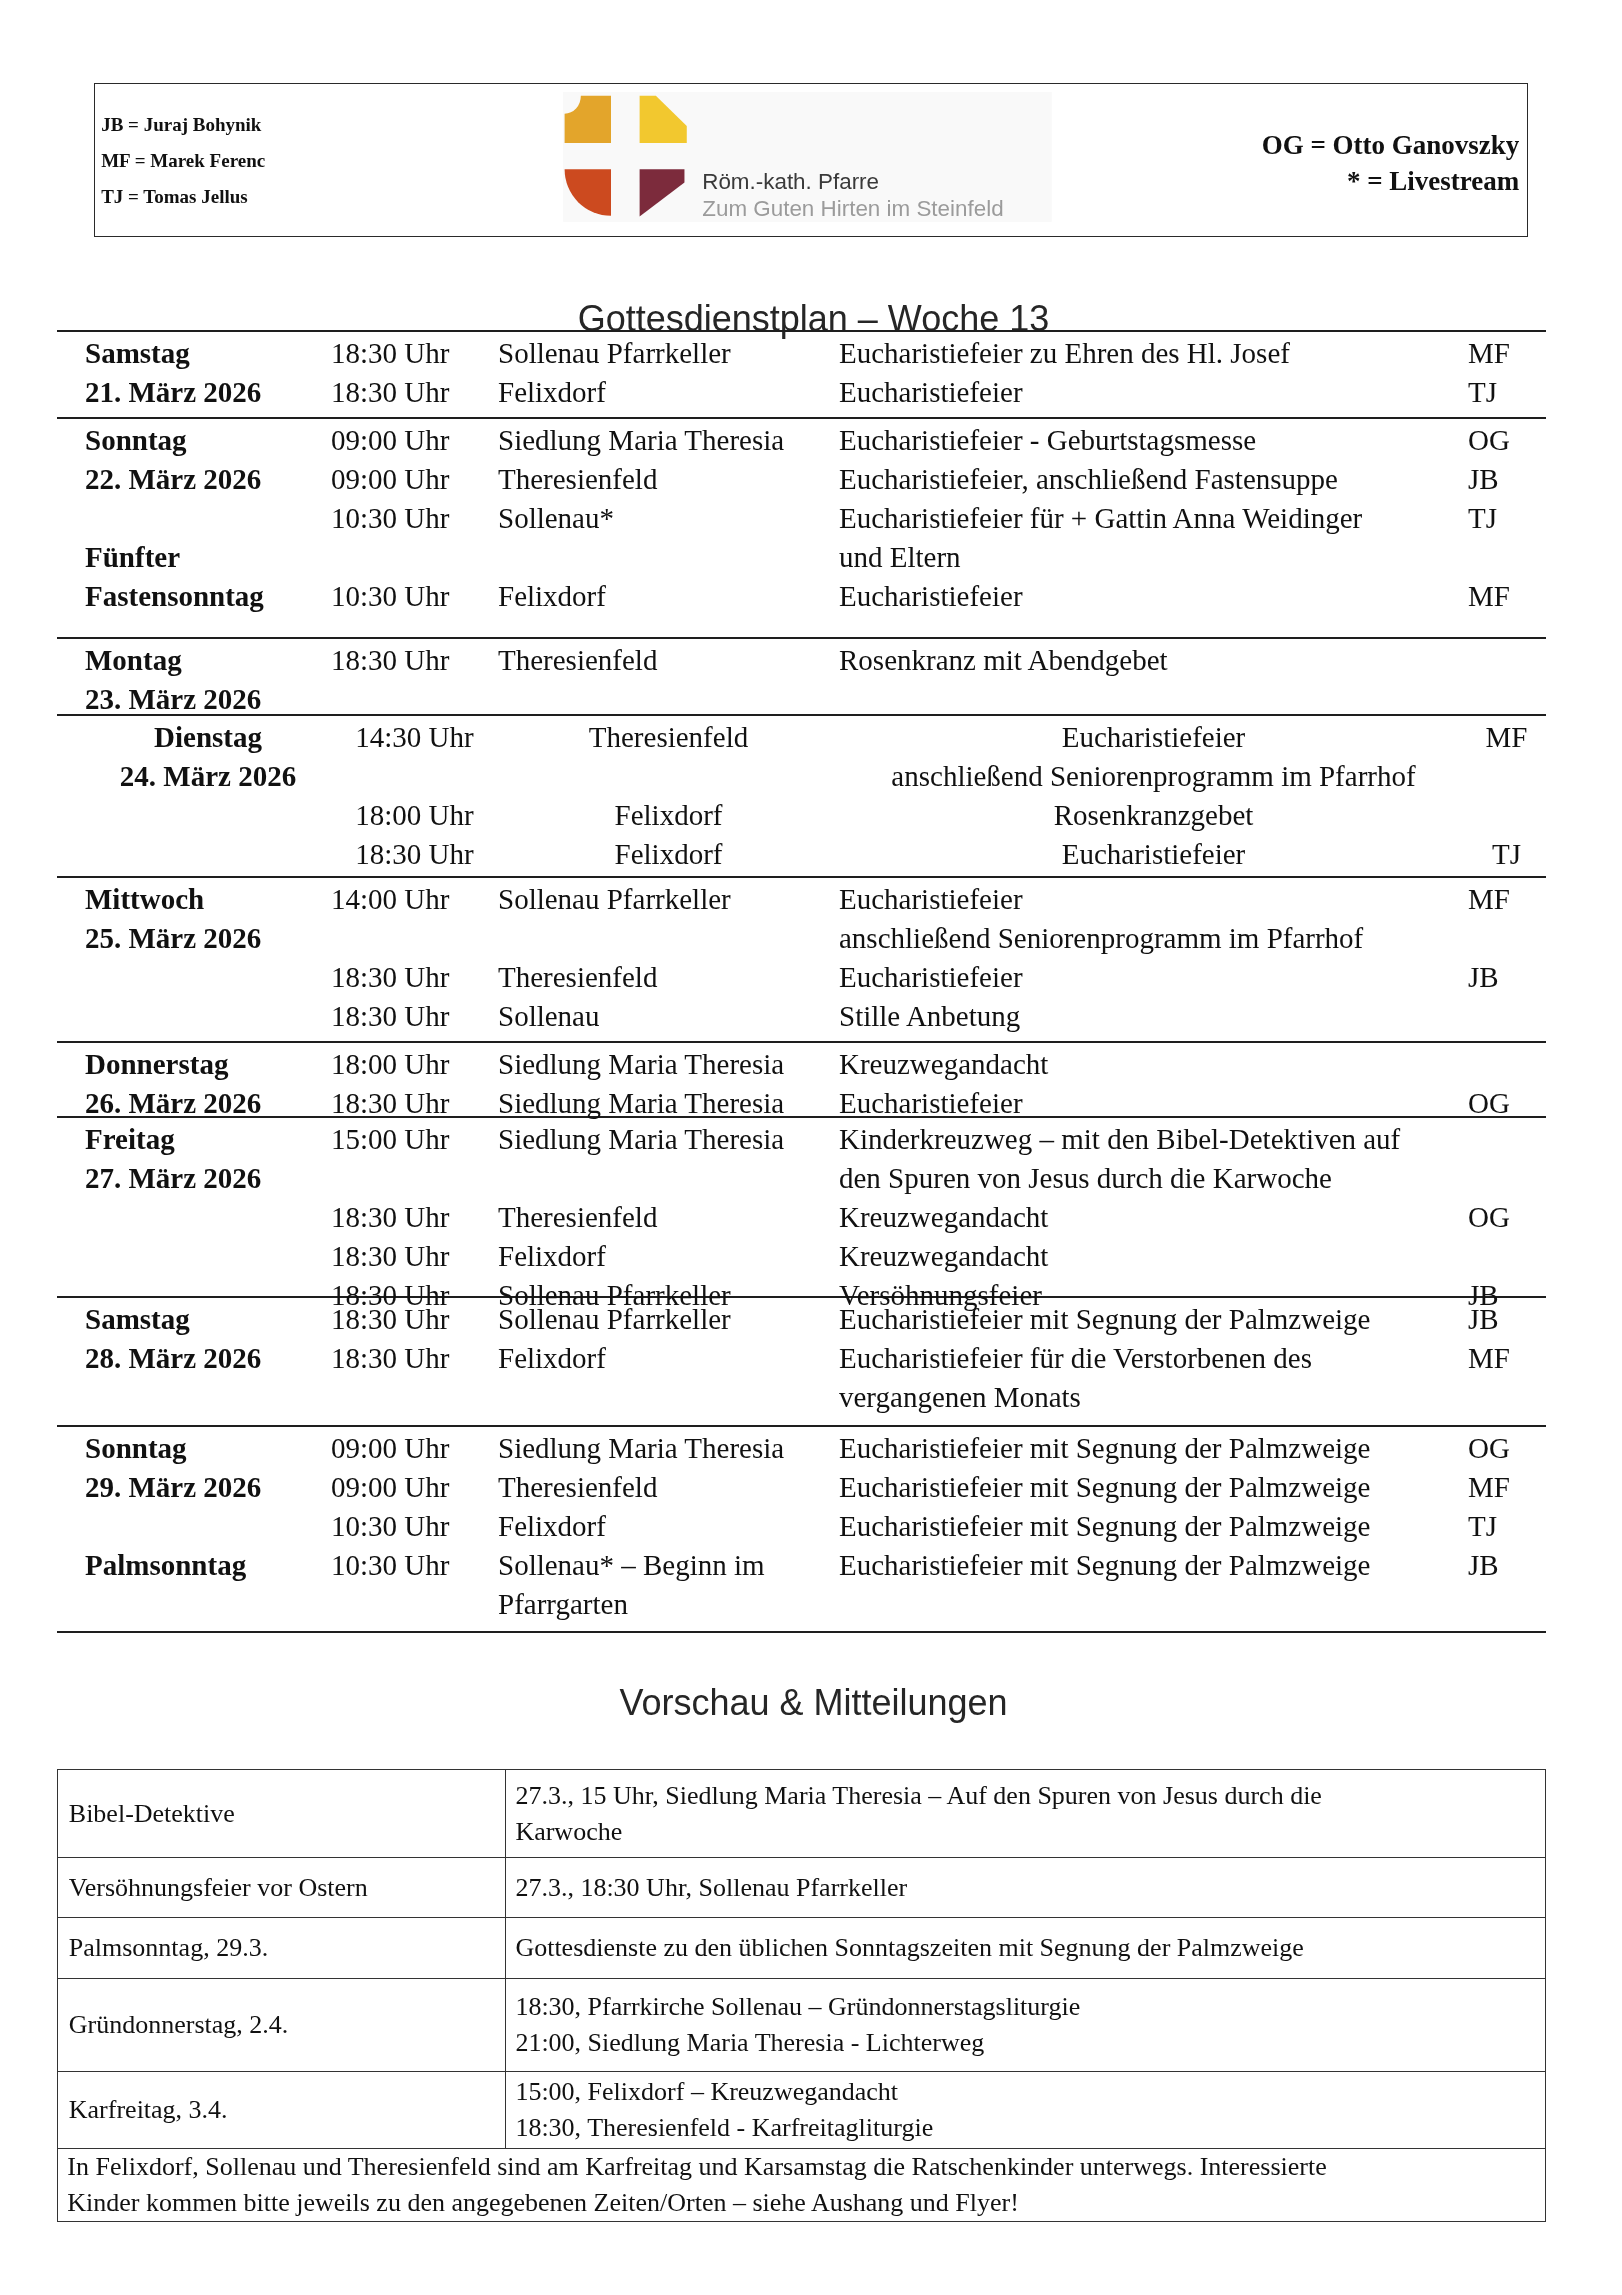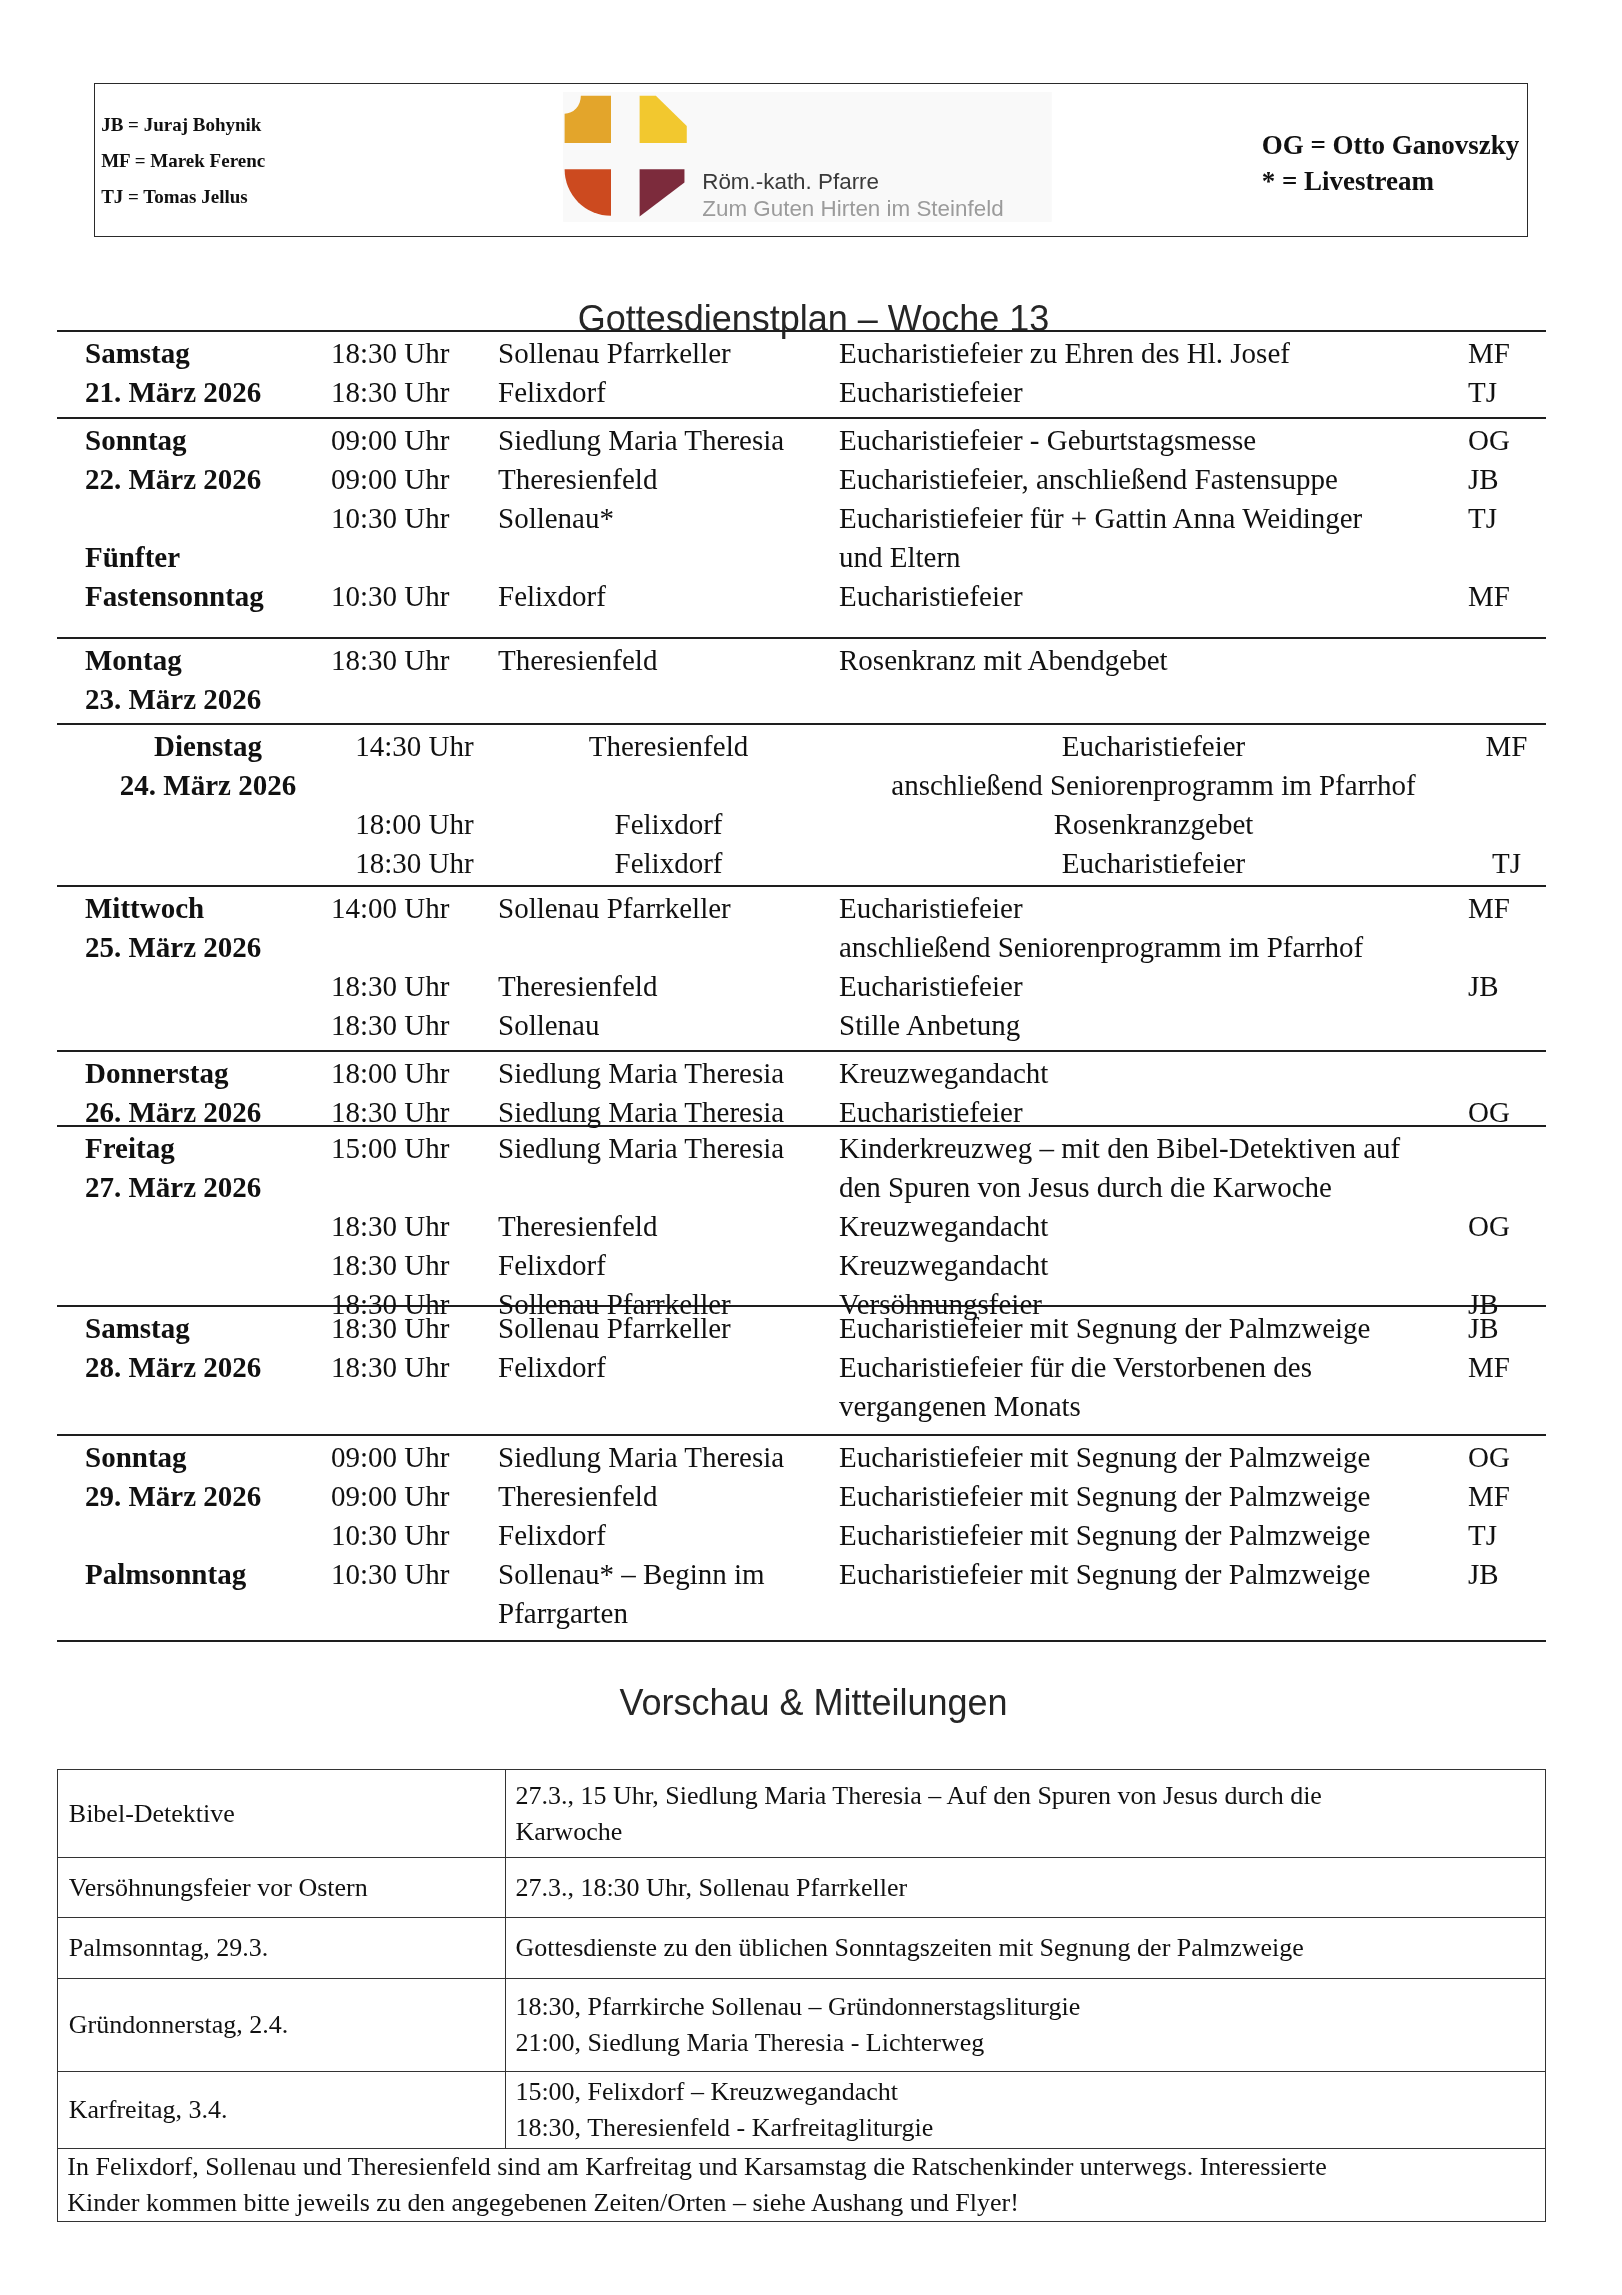--- a/index.html
+++ b/index.html
@@ -9,41 +9,41 @@
   }
   .header-box {
     position: absolute; left: 94px; top: 83px; width: 1434px; height: 154px;
     border: 1.9px solid #2a2a2a; box-sizing: border-box;
   }
   .legend-left {
     position: absolute; left: 6.2px; top: 23px;
     font-weight: bold; font-size: 19px; line-height: 36px; white-space: nowrap;
   }
   .legend-right {
-    position: absolute; right: 7.7px; top: 43px; 
+    position: absolute; right: 7.7px; top: 43px; text-align: right;
     font-weight: bold; font-size: 27px; line-height: 36px; white-space: nowrap;
   }
   .logo { position: absolute; left: 468px; top: 7.7px; width: 495px; height: 133px; overflow: visible; }
   .logo .logo-t1 { font-family: "Liberation Sans", "DejaVu Sans", sans-serif; font-size: 29px; fill: #3a3a3a; }
   .logo .logo-t2 { font-family: "Liberation Sans", "DejaVu Sans", sans-serif; font-size: 29px; fill: #9b9b9b; }
 
   .title {
     position: absolute; left: 57px; width: 1489px; margin: 12px; text-align: center;
     font-family: "Liberation Sans", "DejaVu Sans", sans-serif; font-weight: normal;
     font-size: 36px; line-height: 46px; color: #262626;
   }
   .title.t1 { top: 284px; }
   .title.t2 { top: 1668px; }
 
   .schedule { position: absolute; left: 57px; top: 330px; width: 1489px; }
   .block { box-sizing: border-box; border-top: 2.3px solid #1e1e1e; padding-top: 2.3px; overflow: visible; }
   .block:last-child { border-bottom: 2.3px solid #1e1e1e; }
   .block:nth-child(1) { height: 87px; }
   .block:nth-child(2) { height: 220px; }
-  .block:nth-child(3) { height: 86px; }
+  .block:nth-child(3) { height: 77px; }
   .block:nth-child(4) { height: 162px; text-align: center; }
   .block:nth-child(5) { height: 165px; }
   .block:nth-child(6) { height: 75px; }
   .block:nth-child(7) { height: 180px; font-family: Liberation Serif, serif; }
   .block:nth-child(8) { height: 129px; }
   .block:nth-child(9) { height: 208px; }
   .line {
     display: grid; grid-template-columns: 274px 167px 341px 629px 77px;
     height: 39px; line-height: 39px; font-size: 29px; white-space: nowrap;
   }

